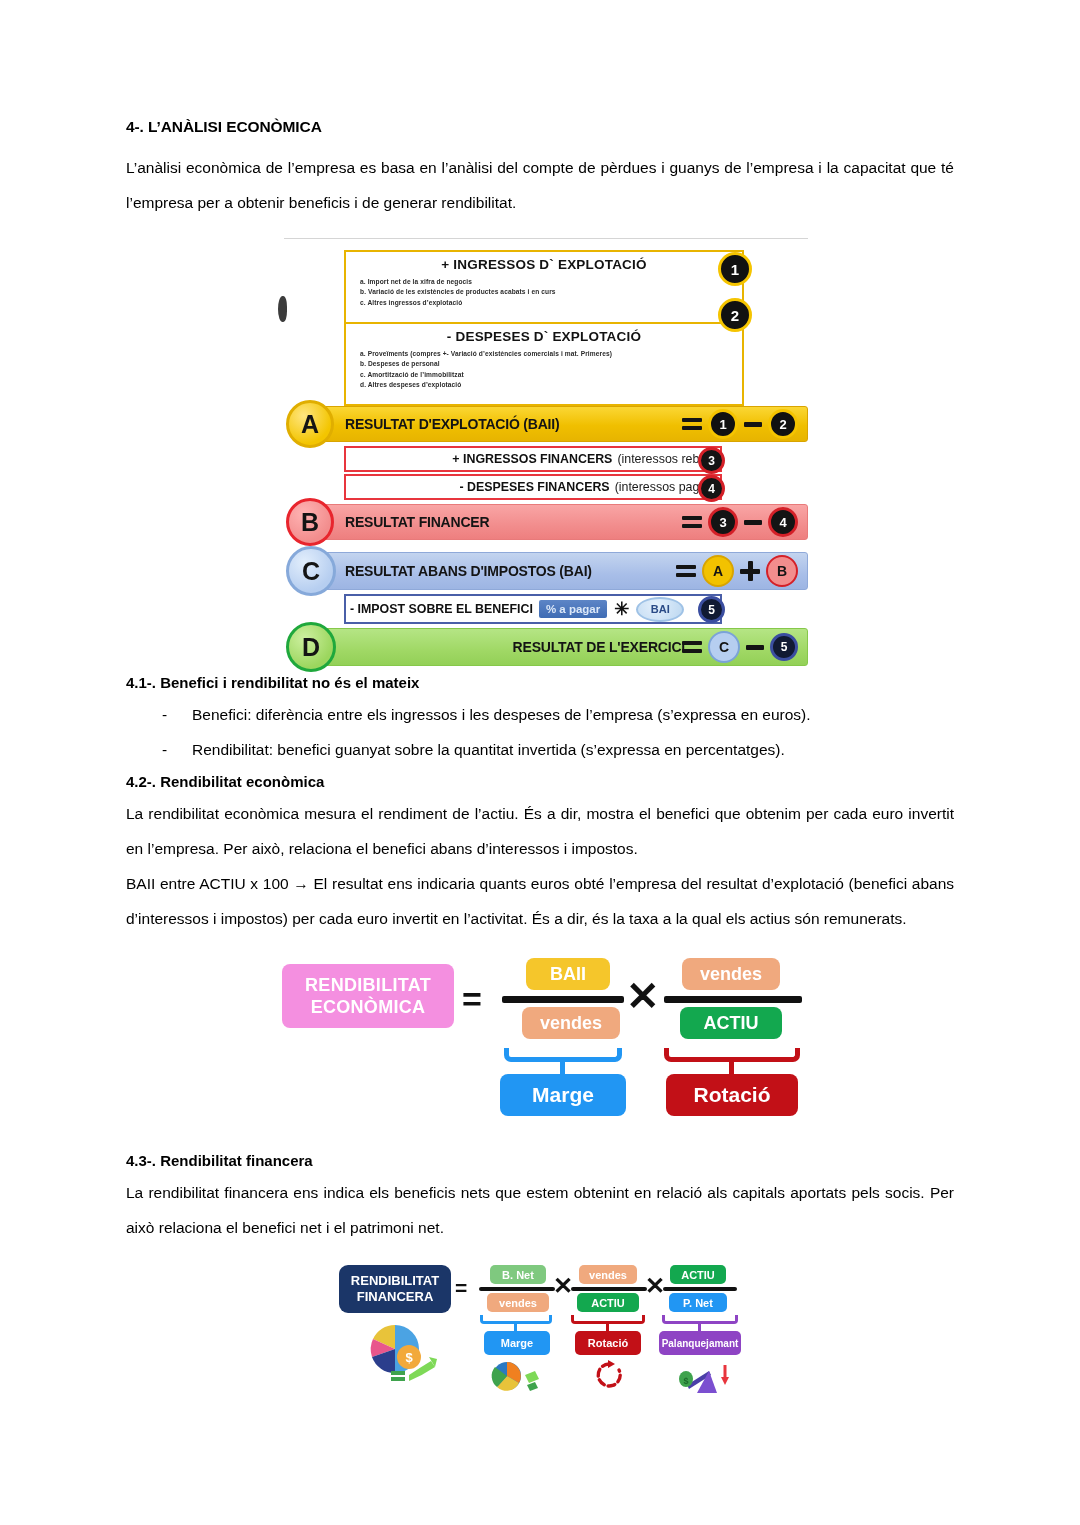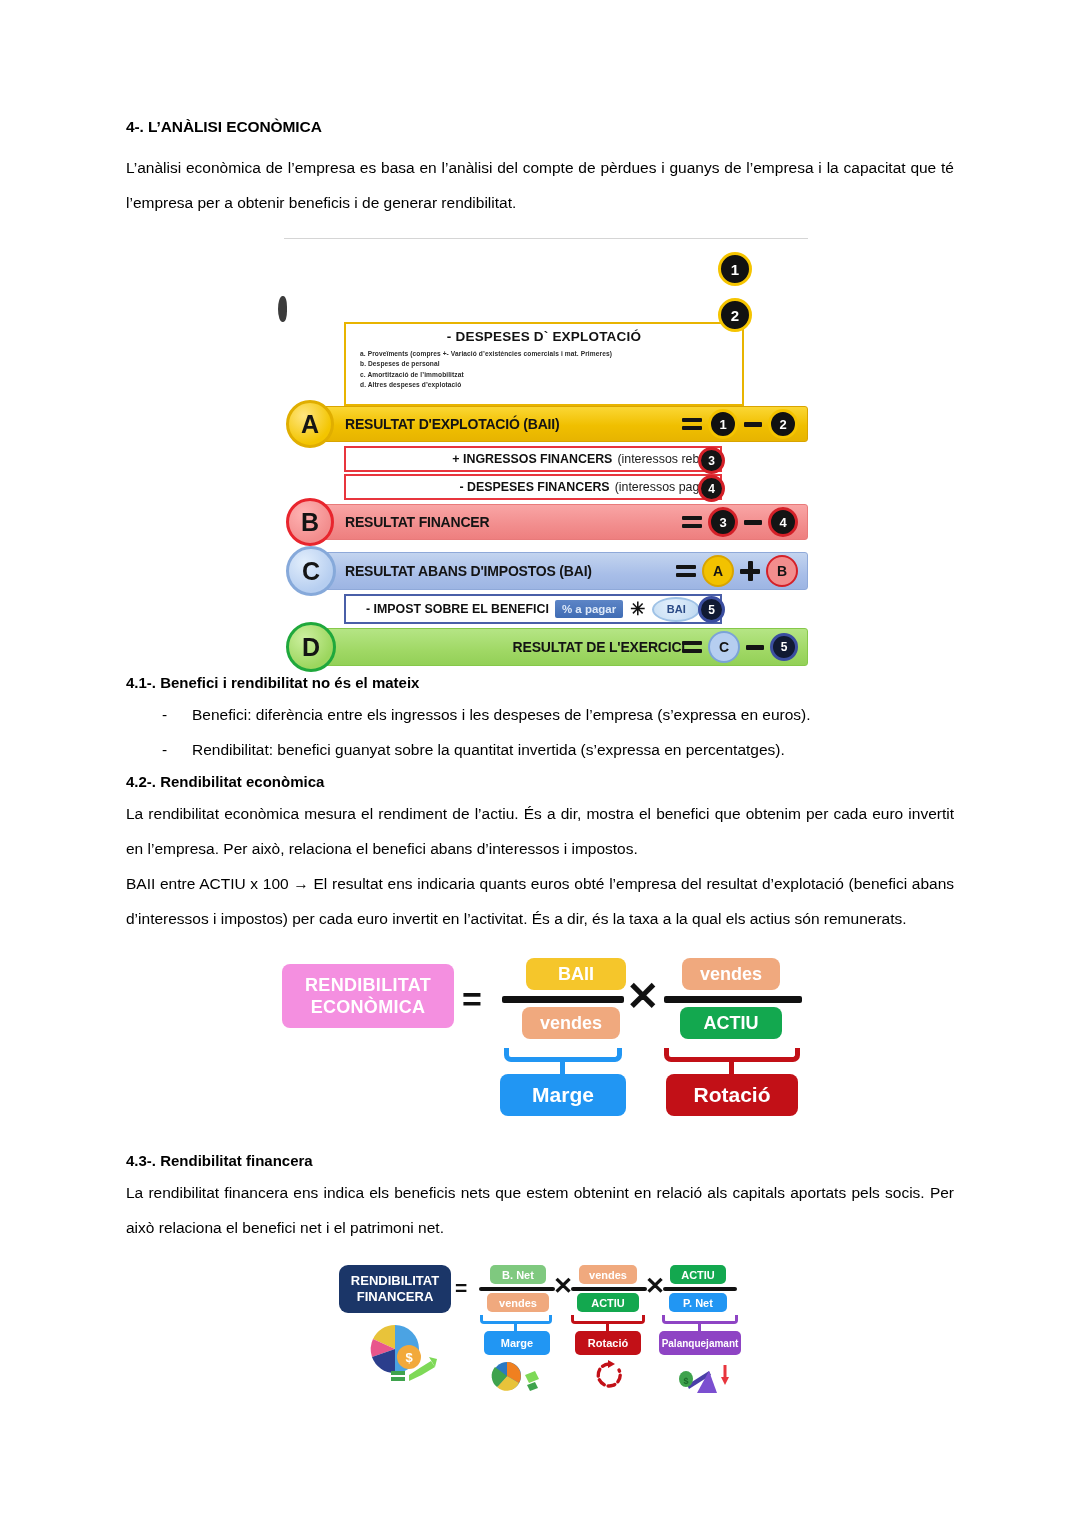--- a/index.html
+++ b/index.html
@@ -329,20 +329,26 @@
 
   <h2 class="heading">4-. L’ANÀLISI ECONÒMICA</h2>
 
   <p class="para">L’anàlisi econòmica de l’empresa es basa en l’anàlisi del compte de pèrdues i guanys de l’empresa i la capacitat que té l’empresa per a obtenir beneficis i de generar rendibilitat.</p>
 
   <div class="fig1-wrap">
    <div class="fig1">
      <div class="toprule"></div>
      <div class="smudge"></div>
 
+     <div class="blk-box" style="left:66px; top:16px; width:400px; height:72px; border-bottom:none;">
+       <div class="blk-title">+ INGRESSOS D` EXPLOTACIÓ</div>
+       <div class="blk-sub">a. Import net de la xifra de negocis</div>
+       <div class="blk-sub" style="margin-top:1px">b. Variació de les existències de productes acabats i en curs</div>
+       <div class="blk-sub" style="margin-top:1px">c. Altres ingressos d’explotació</div>
+     </div>
 
      <div class="blk-box" style="left:66px; top:88px; width:400px; height:84px;">
        <div class="blk-title">- DESPESES D` EXPLOTACIÓ</div>
        <div class="blk-sub">a. Proveïments (compres +- Variació d’existències comercials i mat. Primeres)</div>
        <div class="blk-sub" style="margin-top:1px">b. Despeses de personal</div>
        <div class="blk-sub" style="margin-top:1px">c. Amortització de l’immobilitzat</div>
        <div class="blk-sub" style="margin-top:1px">d. Altres despeses d’explotació</div>
      </div>
 
      <div class="badge dark-yellow" style="left:440px; top:18px; width:34px; height:34px; font-size:15px;">
@@ -424,21 +430,21 @@
            <span>B</span>
          </span>
        </span>
      </div>
      <div class="bigletter" style="left:8px; top:312px; width:50px; height:50px;
                  background:radial-gradient(circle at 35% 30%, #e2eefc, #b6cef0 70%);
                  border:3px solid #86a9da;">
        <span>C</span>
      </div>
 
-     <div class="subrow" style="left:66px; top:360px; width:378px; height:30px; border:2px solid #4a5fa8; justify-content:flex-start; padding-left:20px;">
+     <div class="subrow" style="left:66px; top:360px; width:378px; height:30px; border:2px solid #4a5fa8; justify-content:flex-start; padding-left:4px;">
        <span class="sr-strong">-  IMPOST SOBRE EL BENEFICI</span>
        <span style="margin-left:6px; background:linear-gradient(#5d85c6,#3f6cb4); color:#dce8f8; font-weight:bold; font-size:11.5px; padding:3px 7px; border-radius:2px;">% a pagar</span>
        <span style="margin-left:7px; font-weight:bold; font-size:18px; color:#111; line-height:1;">✳</span>
        <span style="margin-left:7px; width:44px; height:21px; border-radius:50%; background:radial-gradient(circle at 40% 30%,#e4f0fc,#bcd7f0); border:2px solid #9fc2e6; color:#2a4a86; font-weight:bold; font-size:11px; display:flex; align-items:center; justify-content:center;">BAI</span>
      </div>
      <div class="badge dark-blue" style="left:420px; top:362px; width:27px; height:27px; font-size:12px;">
        <span>5</span>
      </div>
 
      <div class="bar" style="left:22px; top:394px; width:508px; height:38px;
@@ -482,21 +488,21 @@
 
   <div class="fig2-wrap">
    <div class="fig2">
      <div class="chip" style="left:0px; top:12px; width:172px; height:64px; background:#F48FE0; font-size:18px; flex-direction:column; line-height:22px; letter-spacing:.3px;">
        <span>RENDIBILITAT</span>
        <span>ECONÒMICA</span>
      </div>
 
      <div class="xmark" style="left:180px; top:30px; font-size:34px; letter-spacing:-2px;">=</div>
 
-     <div class="chip" style="left:244px; top:6px; width:100px; height:32px; background:#F5C62B; font-size:18px;">BAII</div>
+     <div class="chip" style="left:244px; top:6px; width:84px; height:32px; background:#F5C62B; font-size:18px;">BAII</div>
      <div class="fracline" style="left:220px; top:44px; width:122px; height:7px;"></div>
      <div class="chip" style="left:240px; top:55px; width:98px; height:32px; background:#F0A97E; font-size:18px;">vendes</div>
 
      <div class="xmark" style="left:344px; top:24px; font-size:40px;">✕</div>
 
      <div class="chip" style="left:400px; top:6px; width:98px; height:32px; background:#F0A97E; font-size:18px;">vendes</div>
      <div class="fracline" style="left:382px; top:44px; width:138px; height:7px;"></div>
      <div class="chip" style="left:398px; top:55px; width:102px; height:32px; background:#13A84F; font-size:18px;">ACTIU</div>
 
      <div class="brace" style="left:222px; top:96px; width:118px; height:14px; border:5px solid #2196F3; border-top:none; border-radius:0 0 7px 7px;"></div>

